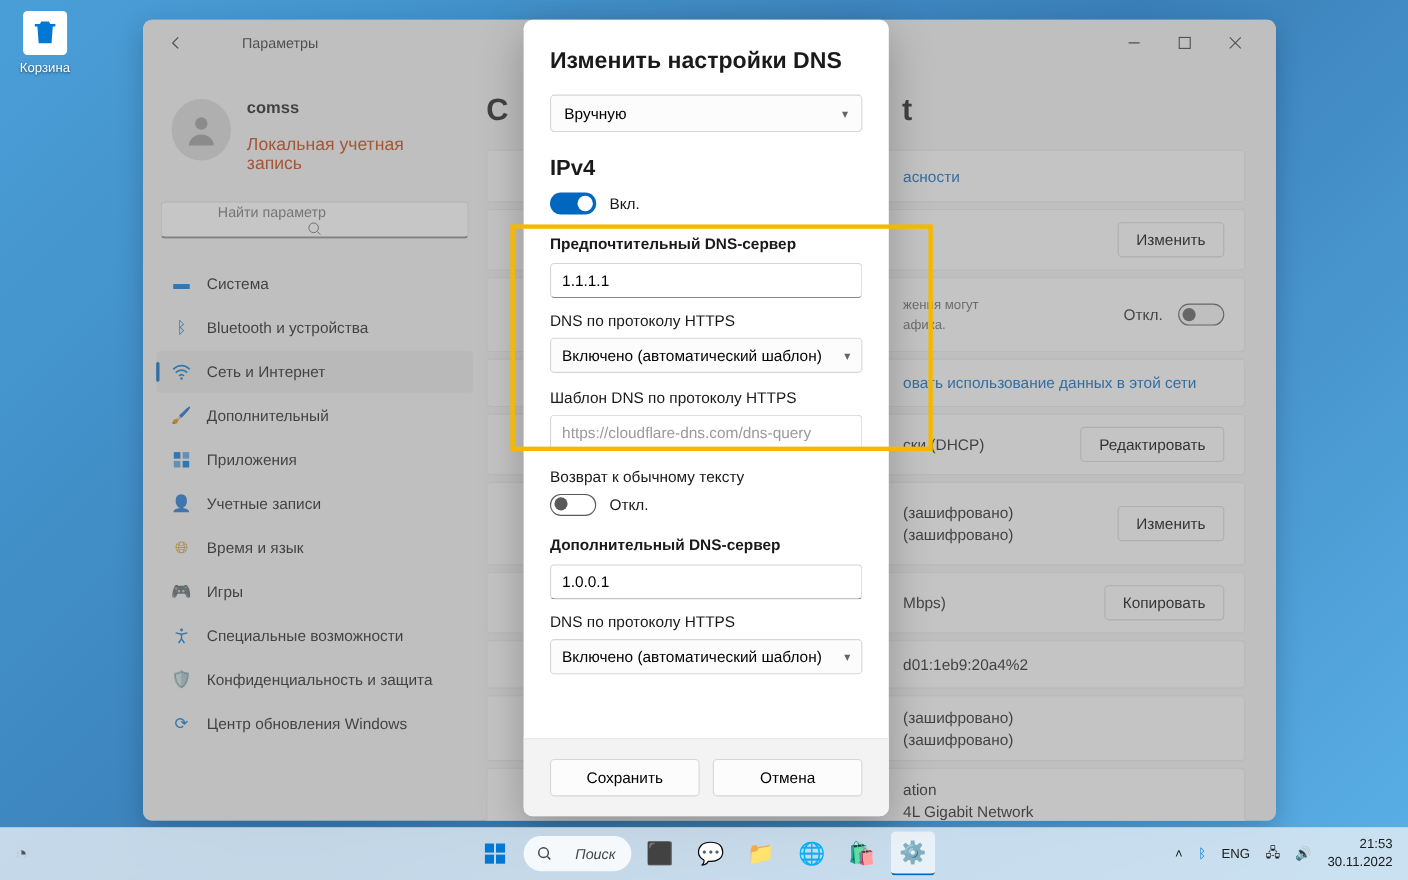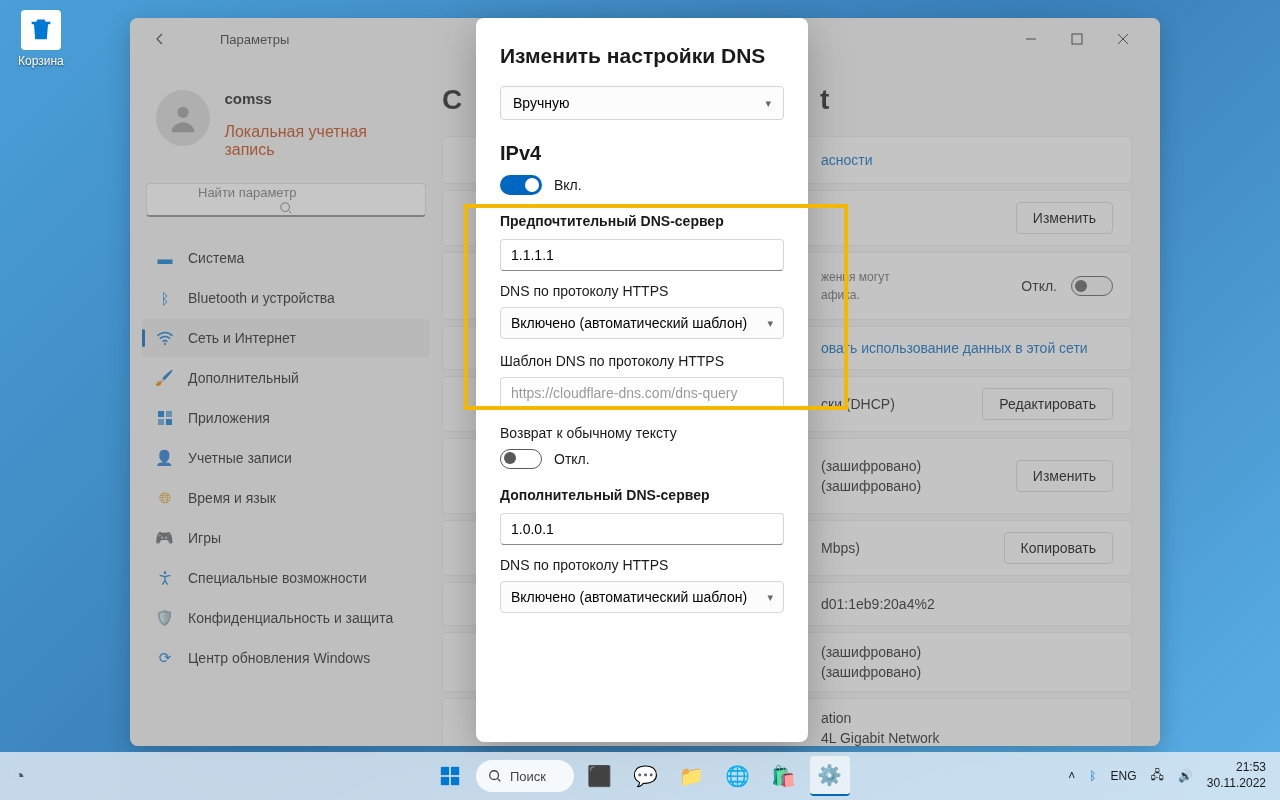--- a/index.html
+++ b/index.html
@@ -65,21 +65,21 @@
 .dd-small { width: 100%; height: 32px; border: 1px solid #d6d6d6; border-radius: 4px; background: #fcfcfc; display: flex; align-items: center; padding: 0 10px; font-size: 14px; cursor: pointer; margin-bottom: 14px; }
 .dd-small .chev { margin-left: auto; color: #666; font-size: 11px; }
 .highlight-box { position: absolute; border: 4px solid #f5b800; pointer-events: none; }
 .dialog-footer { background: #f3f3f3; padding: 18px 24px; display: flex; gap: 12px; border-top: 1px solid #e8e8e8; }
 .dialog-footer .btn { flex: 1; text-align: center; padding: 8px 0; }
 
 .taskbar { position: absolute; left: 0; right: 0; bottom: 0; height: 48px; background: rgba(235,240,245,.78); backdrop-filter: blur(20px); display: flex; align-items: center; }
 .tb-center { position: absolute; left: 50%; transform: translateX(-50%); display: flex; align-items: center; gap: 6px; }
 .tb-icon { width: 40px; height: 40px; display: flex; align-items: center; justify-content: center; border-radius: 4px; cursor: pointer; font-size: 20px; }
 .tb-icon.active { background: rgba(255,255,255,.6); border-bottom: 2px solid #0067c0; }
-.tb-search { width: 98px; height: 32px; background: rgba(255,255,255,.85); border-radius: 16px; display: flex; align-items: center; padding: 0 12px; gap: 8px; font-size: 13px; color: #444; cursor: pointer; }
+.tb-search { width: 98px; height: 32px; background: rgba(255,255,255,.85); border-radius: 16px; display: flex; align-items: center; padding: 0 12px; gap: 21px; font-size: 13px; color: #444; cursor: pointer; font-style: italic; }
 .tb-right { margin-left: auto; display: flex; align-items: center; gap: 14px; padding-right: 14px; font-size: 12px; color: #1a1a1a; }
 .tb-left-weather { padding-left: 14px; display: flex; align-items: center; gap: 8px; color: #555; font-size: 18px; cursor: pointer; }
 .tb-time { text-align: right; line-height: 1.3; }
 </style>
 </head>
 <body>
 
 <div class="desktop">
   <div class="desktop-icon">
     <div class="bin">
@@ -296,20 +296,24 @@
         <span class="toggle-label">Откл.</span>
       </div>
 
       <div class="field-label">Дополнительный DNS-сервер</div>
       <input class="text-input" value="1.0.0.1" style="">
       <div class="sub-label">DNS по протоколу HTTPS</div>
       <div class="dd-small">
         <span>Включено (автоматический шаблон)</span>
         <span class="chev">▾</span>
       </div>
+    </div>
+    <div class="dialog-footer">
+      <button class="btn">Сохранить</button>
+      <button class="btn">Отмена</button>
     </div>
   </div>
 
   <div class="highlight-box" style="left:464px;top:204px;width:384px;height:206px"></div>
 
   <div class="taskbar">
     <div class="tb-left-weather">◔</div>
     <div class="tb-center">
       <div class="tb-icon">
           <svg width="22" height="22" viewBox="0 0 24 24">

